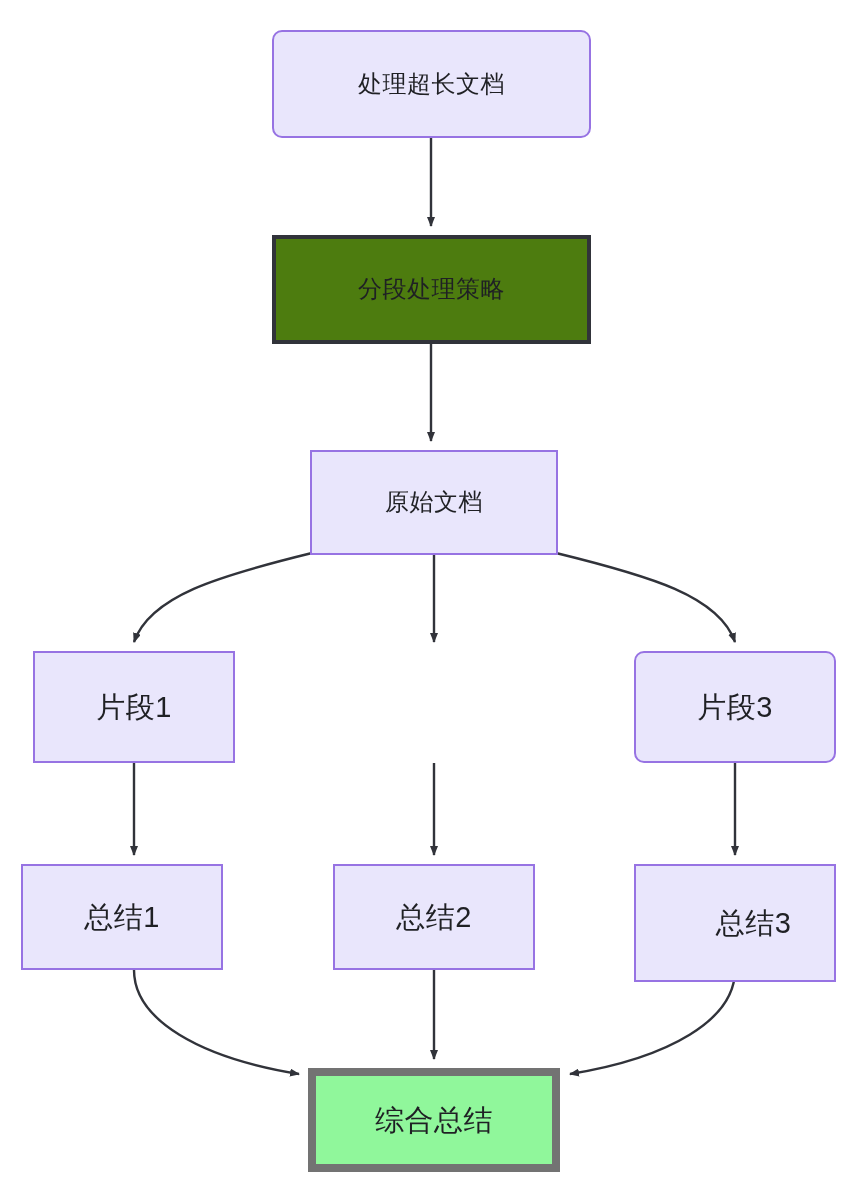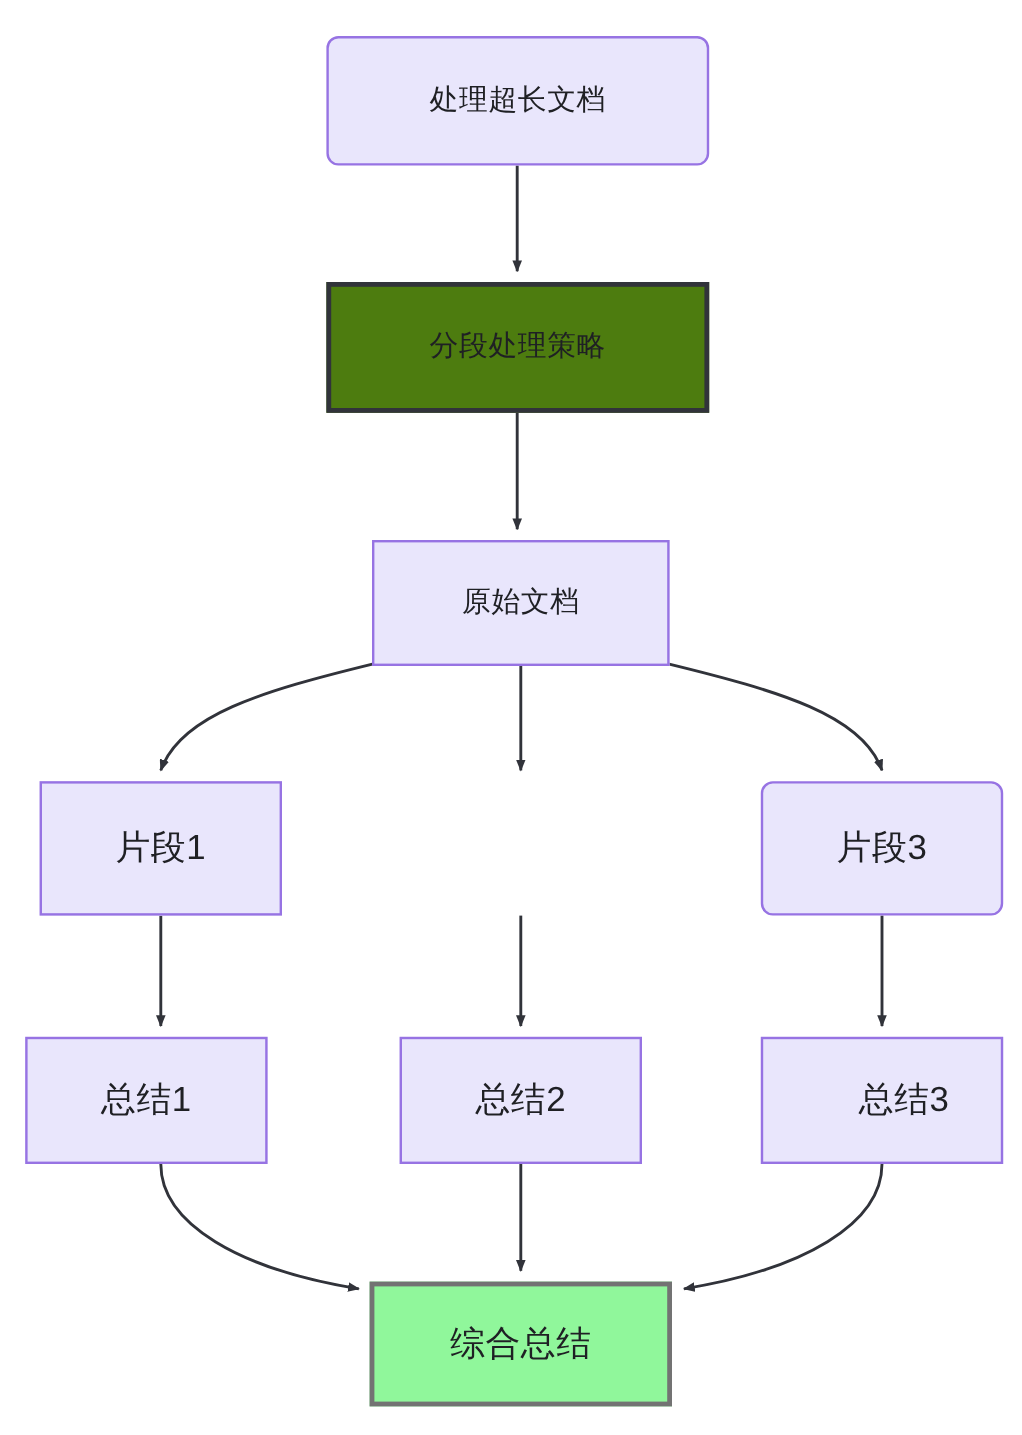--- a/index.html
+++ b/index.html
@@ -48,21 +48,21 @@
     border: 2px solid #9773e3;
   }
   
   .style-strong {
     background: #4d7c0f;
     border: 4px solid #31333a;
   }
   
   .style-green {
     background: #90f79b;
-    border: 4px solid #737373;
+    border: 8px solid #737373;
   }
   .fs-24 { font-size: 24px; }
   .fs-23 { font-size: 29px; }
 </style>
 </head>
 <body>
 
 <div id="flow-root">
 
   <svg class="edge-layer" width="852" height="1196" viewBox="0 0 852 1196" aria-hidden="true">
@@ -117,21 +117,21 @@
   </div>
 
   <div class="node style-light fs-23" style="left:21px; top:864px; width:202px; height:106px;">
     <span class="node-label">总结1</span>
   </div>
 
   <div class="node style-light fs-23" style="left:333px; top:864px; width:202px; height:106px;">
     <span class="node-label">总结2</span>
   </div>
 
-  <div class="node style-light fs-23" style="left:634px; top:864px; width:202px; height:106px;padding-left:37px;">
+  <div class="node style-light fs-23" style="left:634px; top:864px; width:202px; height:118px;padding-left:37px;">
     <span class="node-label">总结3</span>
   </div>
 
   <div class="node style-green fs-23" style="left:308px; top:1068px; width:252px; height:104px;">
     <span class="node-label">综合总结</span>
   </div>
 
 </div>
 
 </body></html>

